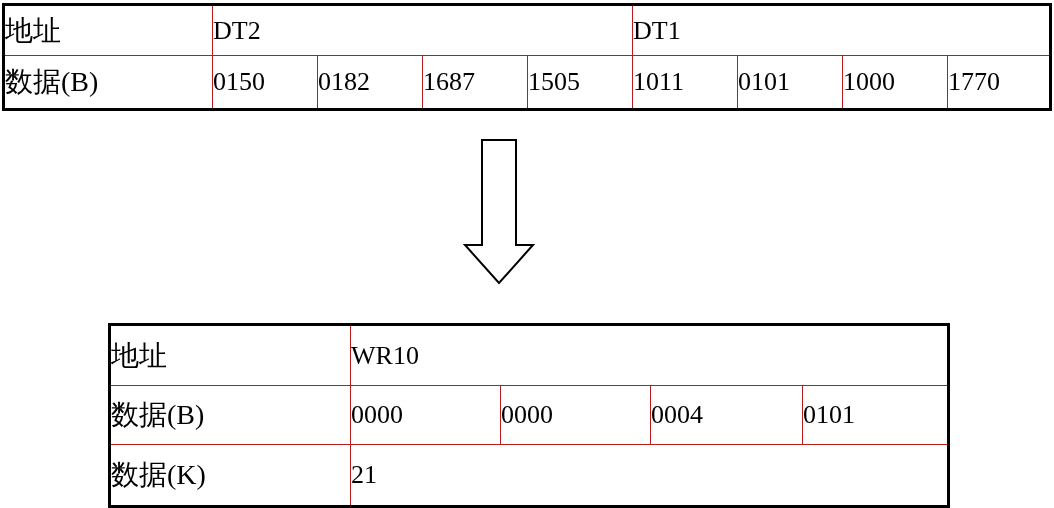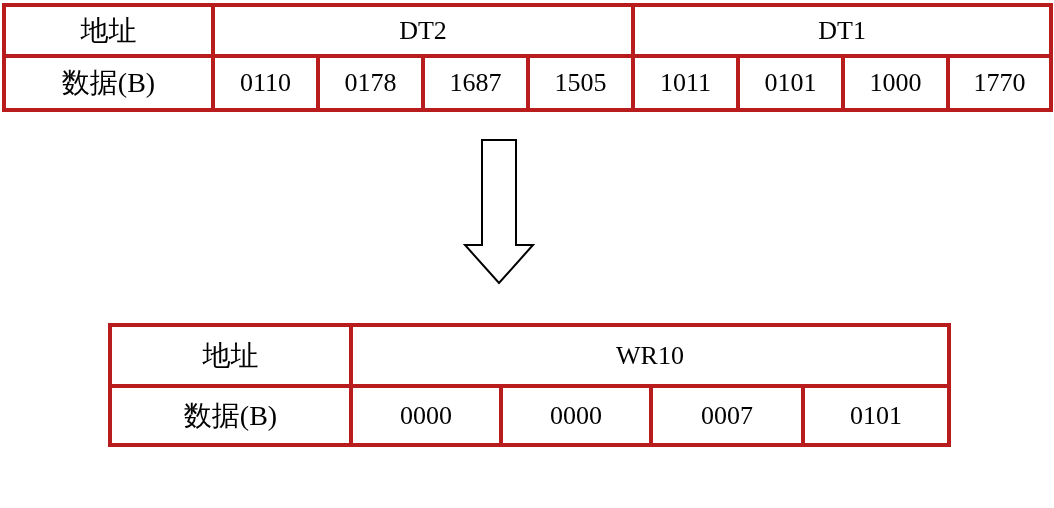--- a/index.html
+++ b/index.html
@@ -17,22 +17,22 @@
     overflow: hidden;
   }
   table.tbl {
     position: absolute;
     border-collapse: collapse;
     table-layout: fixed;
     background: #ffffff;
     border: 3px solid #000000;
   }
   table.tbl td {
-    border: 4px solid #b91c1c;
-    text-align: center;
+    border: 1px solid #b91c1c;
+    text-align: left;
     vertical-align: middle;
     padding: 0;
     font-size: 26px;
     line-height: 1;
     overflow: hidden;
     white-space: nowrap;
   }
   table.tbl td.cjk {
     font-size: 28px;
   }
@@ -75,22 +75,22 @@
         <col style="width:103px">
     </colgroup>
     <tbody>
       <tr class="r1">
         <td class="cjk">地址</td>
         <td colspan="4">DT2</td>
         <td colspan="4">DT1</td>
       </tr>
       <tr class="r2">
         <td class="cjk">数据(B)</td>
-        <td>0110</td>
-        <td>0178</td>
+        <td>0150</td>
+        <td>0182</td>
         <td>1687</td>
         <td>1505</td>
         <td>1011</td>
         <td>0101</td>
         <td>1000</td>
         <td>1770</td>
       </tr>
     </tbody>
   </table>
 
@@ -108,19 +108,23 @@
     </colgroup>
     <tbody>
       <tr class="r1">
         <td class="cjk">地址</td>
         <td colspan="4">WR10</td>
       </tr>
       <tr class="r2">
         <td class="cjk">数据(B)</td>
         <td>0000</td>
         <td>0000</td>
-        <td>0007</td>
+        <td>0004</td>
         <td>0101</td>
+      </tr>
+      <tr class="r3">
+        <td class="cjk">数据(K)</td>
+        <td colspan="4">21</td>
       </tr>
     </tbody>
   </table>
 
 </div>
 
 </body></html>

